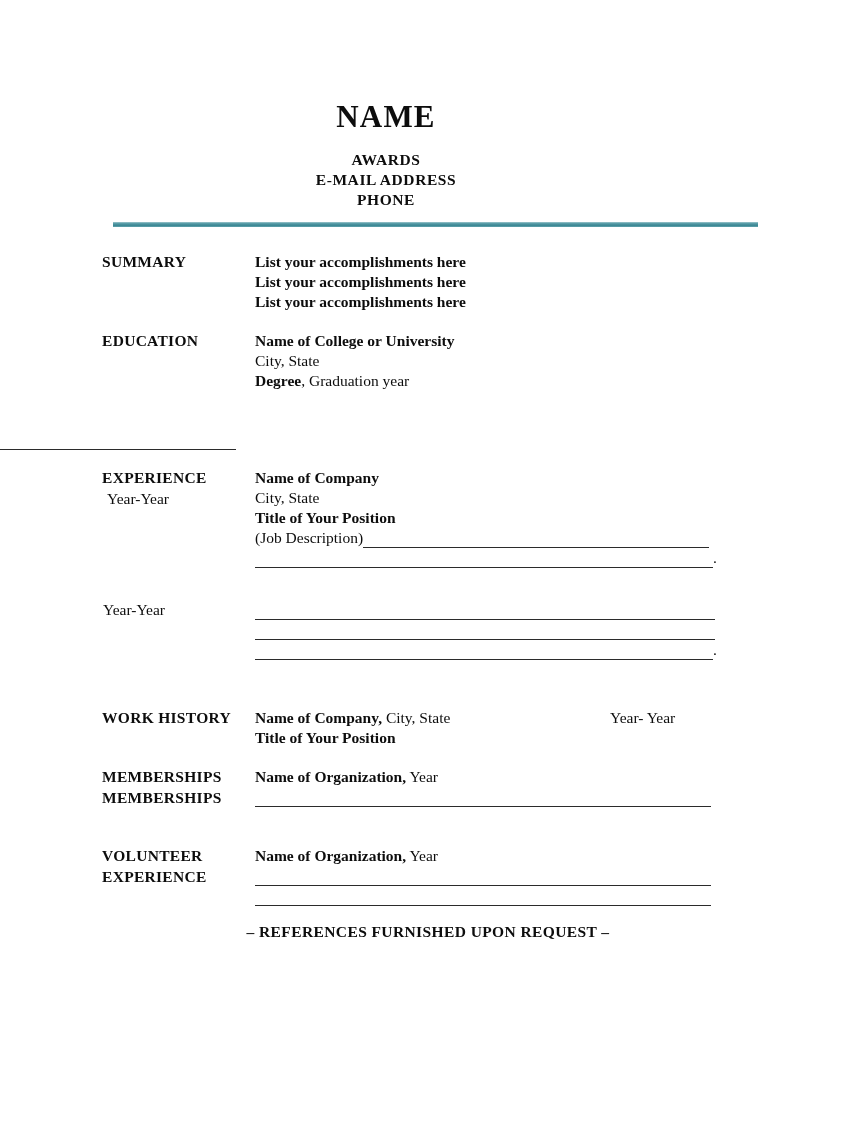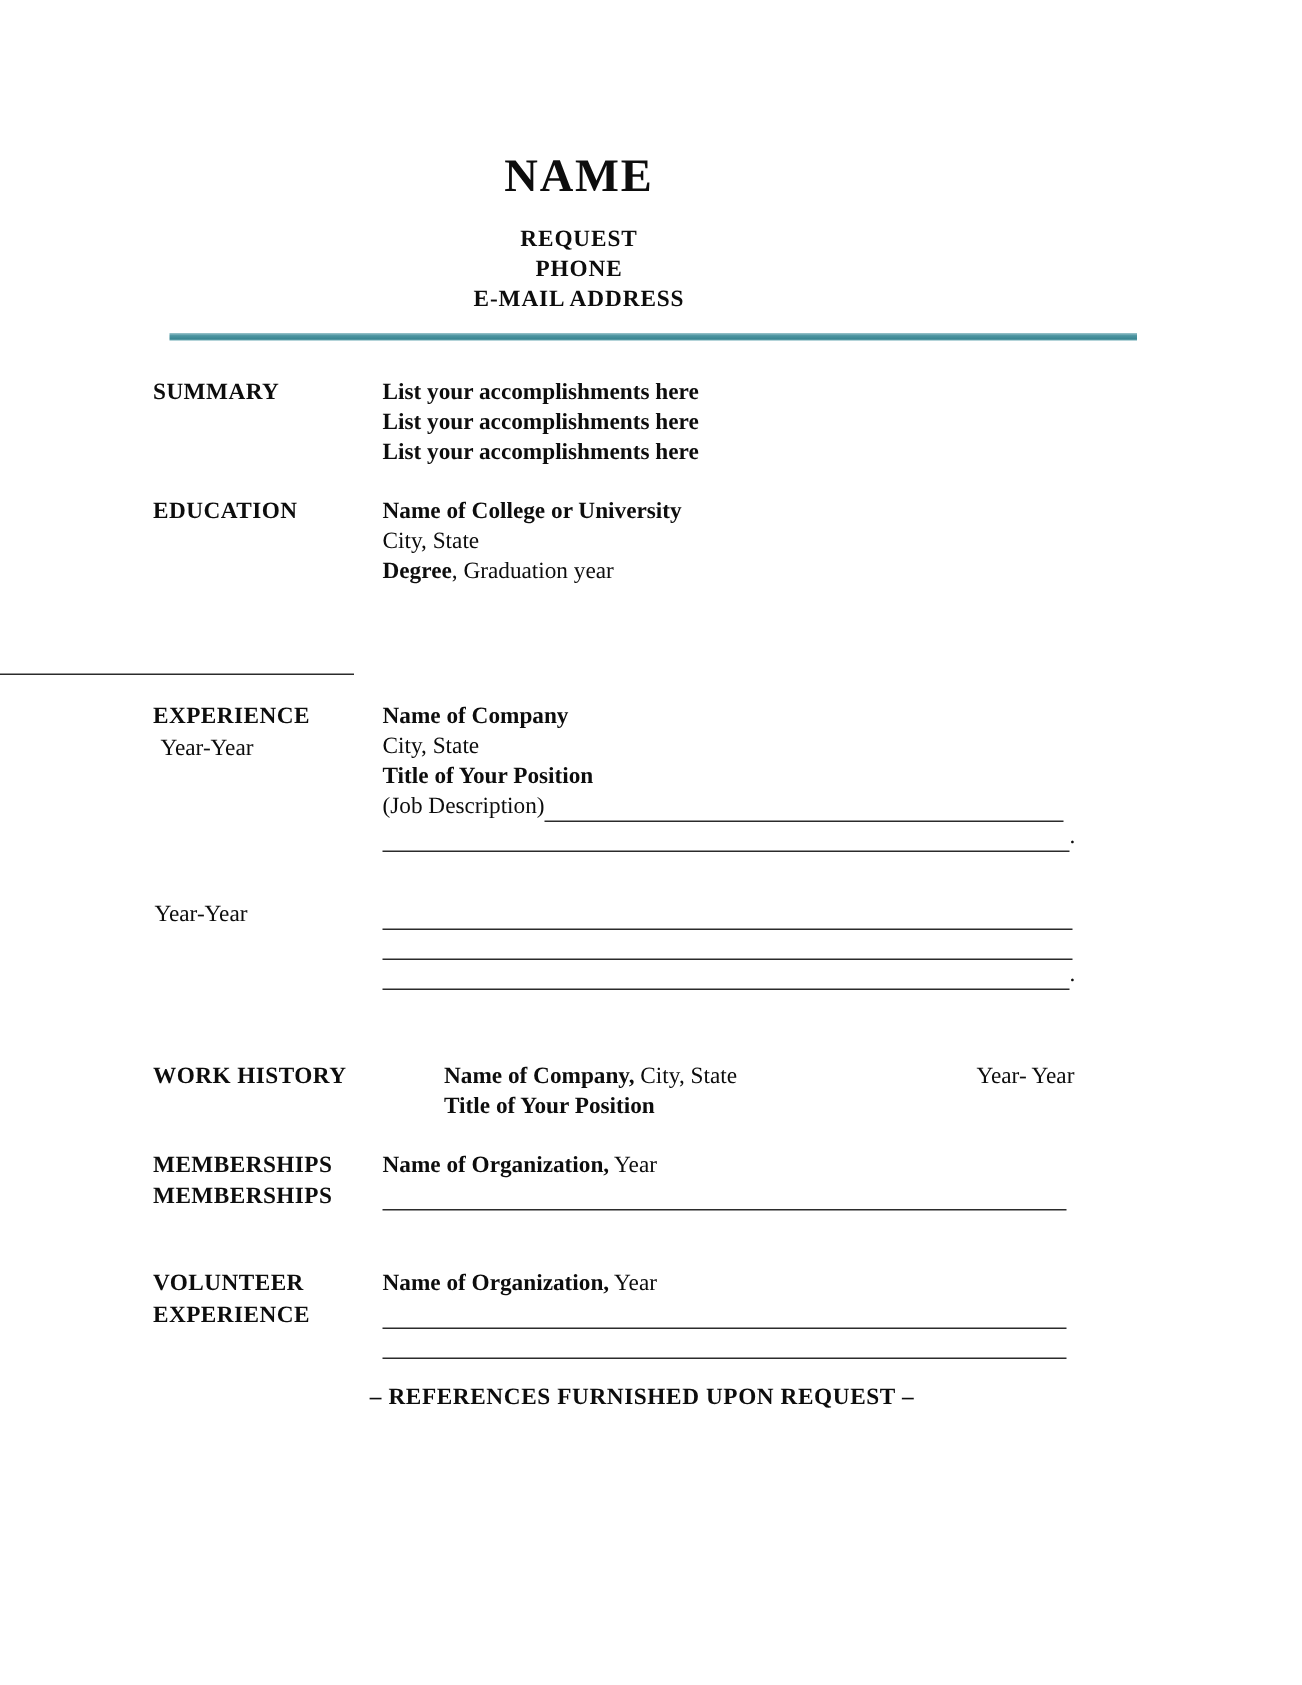--- a/index.html
+++ b/index.html
@@ -148,23 +148,23 @@
   }
 </style>
 </head>
 <body>
 
 <div class="page">
 
   <div class="header">
     <div class="doc-title">NAME</div>
     <div class="contact-block">
-      <div class="contact-line">REQUEST</div>
+      <div class="contact-line">AWARDS</div>
+      <div class="contact-line">E-MAIL ADDRESS</div>
       <div class="contact-line">PHONE</div>
-      <div class="contact-line">E-MAIL ADDRESS</div>
     </div>
   </div>
 
   <div class="rule"></div>
 
   <div class="body-area">
 
     <div class="section" style="margin-top:0px;">
       <div class="label-col">
         <div class="lbl">SUMMARY</div>
@@ -212,21 +212,21 @@
       <div class="label-col">
         <div class="lbl-plain" style="padding-left:1px;">Year-Year</div>
       </div>
       <div class="content-col">
         <div class="fill-row"><span class="fill" style="width:460px;"></span></div>
         <div class="fill-row"><span class="fill" style="width:460px;"></span></div>
         <div class="fill-row"><span class="fill" style="width:458px;"></span><span class="dot">.</span></div>
       </div>
     </div>
 
-    <div class="section" style="margin-top:48px;gap:41px;">
+    <div class="section" style="margin-top:48px;">
       <div class="label-col">
         <div class="lbl">WORK HISTORY</div>
       </div>
       <div class="content-col" style="position:relative;">
         <div class="ln"><span class="b">Name of Company,</span><span class="n"> City, State</span><span class="n" style="position:absolute; left:355px;">Year- Year</span></div>
         <div class="ln b">Title of Your Position</div>
       </div>
     </div>
 
     <div class="section" style="margin-top:19px;">

